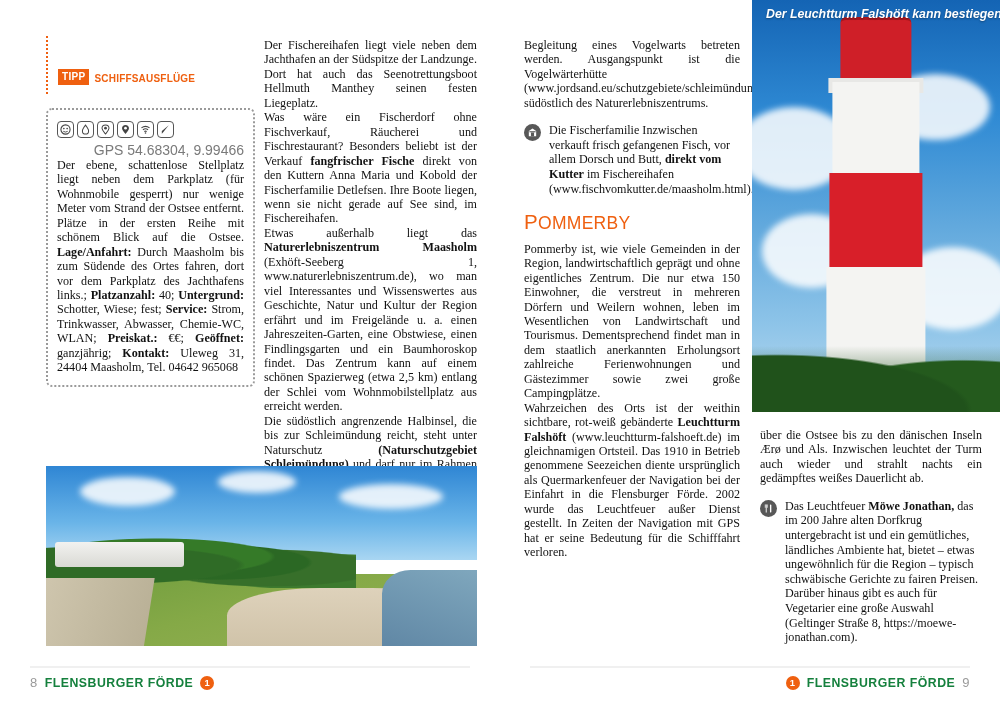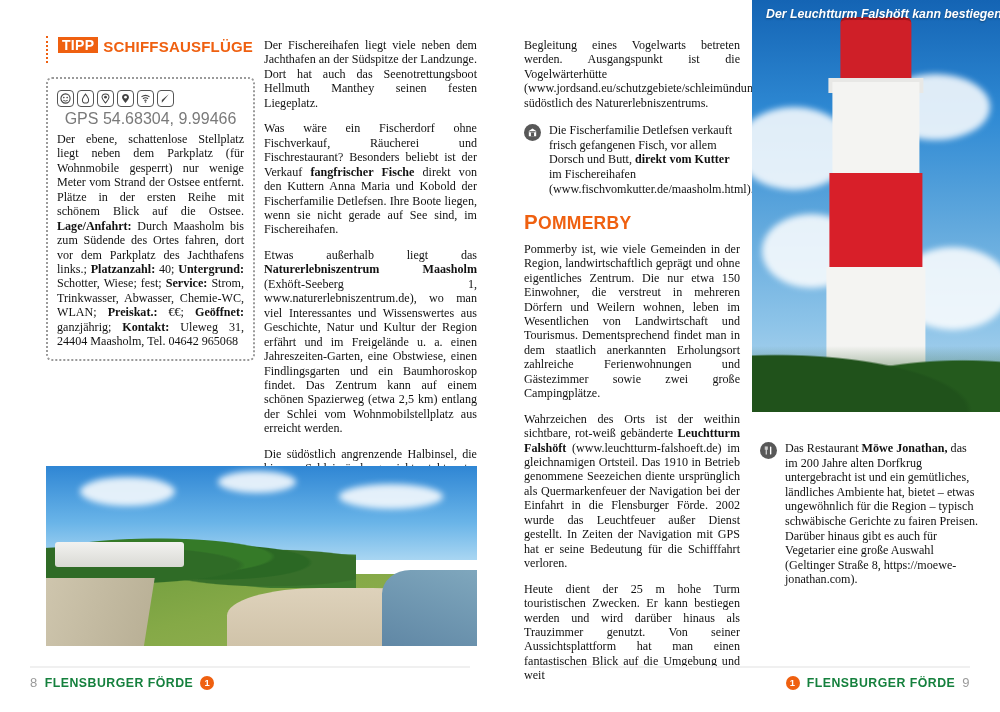--- a/index.html
+++ b/index.html
@@ -11,21 +11,21 @@
     position:relative;
   }
   .page{position:absolute;left:0;top:0;width:1000px;height:712px;}
 
   
   .spine{position:absolute;left:499px;top:0;width:2px;height:712px;background:#ffffff;}
 
   
   .col{position:absolute;font-size:12.1px;line-height:14.45px;color:#111111;text-align:justify;}
   .col p{margin:0;text-indent:0;}
-  .col p + p{margin-top:11px;}
+  .col p + p{margin-top:0;}
   b,strong{font-weight:bold;text-align:center;}
 
   #col1{left:46px;top:36px;width:209px;}
   #col2{left:264px;top:38px;width:213px;}
   #col3{left:524px;top:38px;width:216px;}
   #col4{left:760px;top:428px;width:222px;}
 
   
   .tipp{
     position:relative;
@@ -40,29 +40,30 @@
     font-size:11.5px;
     letter-spacing:.2px;
     margin-bottom:4px;
     white-space:nowrap;
   }
   .tipp-tag{
     display:inline-block;
     background:#ef6010;
     color:#ffffff;
     font-weight:bold;
-    font-size:14px;
+    font-size:10px;
     padding:1px 4px 1px 4px;
     letter-spacing:.3px;
     vertical-align:2px;
+    margin-top:32px;
   }
   .tipp-title{
     color:#ef6010;
     font-weight:bold;
-    font-size:15px;
+    font-size:10px;
     letter-spacing:.2px;
     margin-left:5px;
   }
   .tipp-body{
     font-family:"Liberation Sans", sans-serif;
     font-size:11.3px;
     line-height:15.4px;
     color:#1a1a1a;
     text-align:left;
   }
@@ -101,41 +102,40 @@
   .ic{
     width:17px;height:17px;
     border:1.4px solid #555;
     border-radius:4px;
     display:flex;align-items:center;justify-content:center;
     box-sizing:border-box;
     background:#fff;
   }
   .gps{
     font-family:"Liberation Sans", sans-serif;
-    font-size:16px;
+    font-size:14px;
     color:#7a7a7a;
-    margin-bottom:5px;
-    text-align:center;
+    text-align:right;
   }
   .poi-body{font-size:12.1px;line-height:14.45px;text-align:justify;}
 
   
   .blurb{position:relative;padding-left:25px;margin-top:13px;font-size:12.1px;line-height:14.6px;text-align:left;}
   .blurb-icon{
     position:absolute;left:0;top:1px;
     width:17px;height:17px;border-radius:50%;
     background:#585858;
     display:flex;align-items:center;justify-content:center;
   }
 
   
   .sec-head{
     color:#ef6010;
     font-family:"Liberation Sans", sans-serif;
-    font-weight:bold;
+    font-weight:normal;
     font-size:17.5px;
     letter-spacing:.3px;
     margin:19px 0 11px 0;
     text-align:left;
   }
   .sec-head .cap{font-size:20.5px;}
 
   
   .photo{position:absolute;overflow:hidden;}
 
@@ -302,28 +302,27 @@
     <p>Begleitung eines Vogelwarts betreten werden. Ausgangspunkt ist die Vogelwärterhütte (www.jordsand.eu/schutzgebiete/schleimündung) südöstlich des Naturerlebniszentrums.</p>
 
     <div class="blurb">
       <span class="blurb-icon">
         <svg width="11" height="11" viewBox="0 0 12 12">
             <path d="M2 4.3 L6 1.6 L10 4.3 L10 10.2 L2 10.2 Z" fill="#fff"></path>
             <rect x="4.3" y="6" width="3.4" height="4.2" fill="#585858"></rect>
             <rect x="2.6" y="4.6" width="6.8" height="1.2" fill="#585858"></rect>
           </svg>
       </span>
-      <span>Die Fischerfamilie Detlefsen verkauft frisch gefangenen Fisch, vor allem Dorsch und Butt, </span><b>direkt vom Kutter</b><span> im Fischereihafen (www.fischvomkutter.de/maasholm.html).</span>
+      <span>Die Fischerfamilie Inzwischen verkauft frisch gefangenen Fisch, vor allem Dorsch und Butt, </span><b>direkt vom Kutter</b><span> im Fischereihafen (www.fischvomkutter.de/maasholm.html).</span>
     </div>
 
     <div class="sec-head"><span class="cap">P</span>OMMERBY</div>
 
     <p>Pommerby ist, wie viele Gemeinden in der Region, landwirtschaftlich geprägt und ohne eigentliches Zentrum. Die nur etwa 150 Einwohner, die verstreut in mehreren Dörfern und Weilern wohnen, leben im Wesentlichen von Landwirtschaft und Tourismus. Dementsprechend findet man in dem staatlich anerkannten Erholungsort zahlreiche Ferienwohnungen und Gästezimmer sowie zwei große Campingplätze.</p>
     <p><span>Wahrzeichen des Orts ist der weithin sichtbare, rot-weiß gebänderte </span><b>Leuchtturm Falshöft</b><span> (www.leuchtturm-falshoeft.de) im gleichnamigen Ortsteil. Das 1910 in Betrieb genommene Seezeichen diente ursprünglich als Quermarkenfeuer der Navigation bei der Einfahrt in die Flensburger Förde. 2002 wurde das Leuchtfeuer außer Dienst gestellt. In Zeiten der Navigation mit GPS hat er seine Bedeutung für die Schifffahrt verloren.</span></p>
-    <p>Heute dient der 25 m hohe Turm touristischen Zwecken. Er kann bestiegen werden und wird darüber hinaus als Trauzimmer genutzt. Von seiner Aussichtsplattform hat man einen fantastischen Blick auf die Umgebung und weit</p>
   </div>
 
   <div class="photo" id="photo-light">
     <div class="sky"></div>
     <div class="cloud" style="left:-6%;top:26%;width:46%;height:20%"></div>
     <div class="cloud" style="left:52%;top:18%;width:44%;height:16%"></div>
     <div class="cloud" style="left:4%;top:52%;width:40%;height:18%"></div>
     <div class="cloud" style="left:58%;top:60%;width:46%;height:20%"></div>
     <div class="tower">
       <div class="lantern-glass"></div>
@@ -331,31 +330,32 @@
       <div class="gallery"></div>
       <div class="band-w1"></div>
       <div class="band-r1"></div>
       <div class="band-w2"></div>
     </div>
     <div class="trees"></div>
     <div class="photo-caption">Der Leuchtturm Falshöft kann bestiegen werden</div>
   </div>
 
   <div class="col" id="col4">
+    <p>über die Ostsee bis zu den dänischen Inseln Ærø und Als. Inzwischen leuchtet der Turm auch wieder und strahlt nachts ein gedämpftes weißes Dauerlicht ab.</p>
 
     <div class="blurb">
       <span class="blurb-icon">
         <svg width="11" height="11" viewBox="0 0 12 12">
             <rect x="3" y="1.6" width="1" height="8.8" fill="#fff"></rect>
             <rect x="2" y="1.6" width=".8" height="3.6" fill="#fff"></rect>
             <rect x="4.2" y="1.6" width=".8" height="3.6" fill="#fff"></rect>
             <rect x="7.6" y="1.6" width="1.5" height="8.8" rx=".5" fill="#fff"></rect>
           </svg>
       </span>
-      <span>Das Restaurant </span><b>Möwe Jonathan,</b><span> das im 200 Jahre alten Dorfkrug untergebracht ist und ein gemütliches, ländliches Ambiente hat, bietet – etwas ungewöhnlich für die Region – typisch schwäbische Gerichte zu fairen Preisen. Darüber hinaus gibt es auch für Vegetarier eine große Auswahl (Geltinger Straße 8, https://moewe-jonathan.com).</span>
+      <span>Das Leuchtfeuer </span><b>Möwe Jonathan,</b><span> das im 200 Jahre alten Dorfkrug untergebracht ist und ein gemütliches, ländliches Ambiente hat, bietet – etwas ungewöhnlich für die Region – typisch schwäbische Gerichte zu fairen Preisen. Darüber hinaus gibt es auch für Vegetarier eine große Auswahl (Geltinger Straße 8, https://moewe-jonathan.com).</span>
     </div>
   </div>
 
   <div class="footrule" id="rule-right"></div>
   <div class="footer" id="footer-right">
     <span class="fbadge">1</span>
     <span class="ftitle">FLENSBURGER FÖRDE</span>
     <span class="fnum">9</span>
   </div>
 

